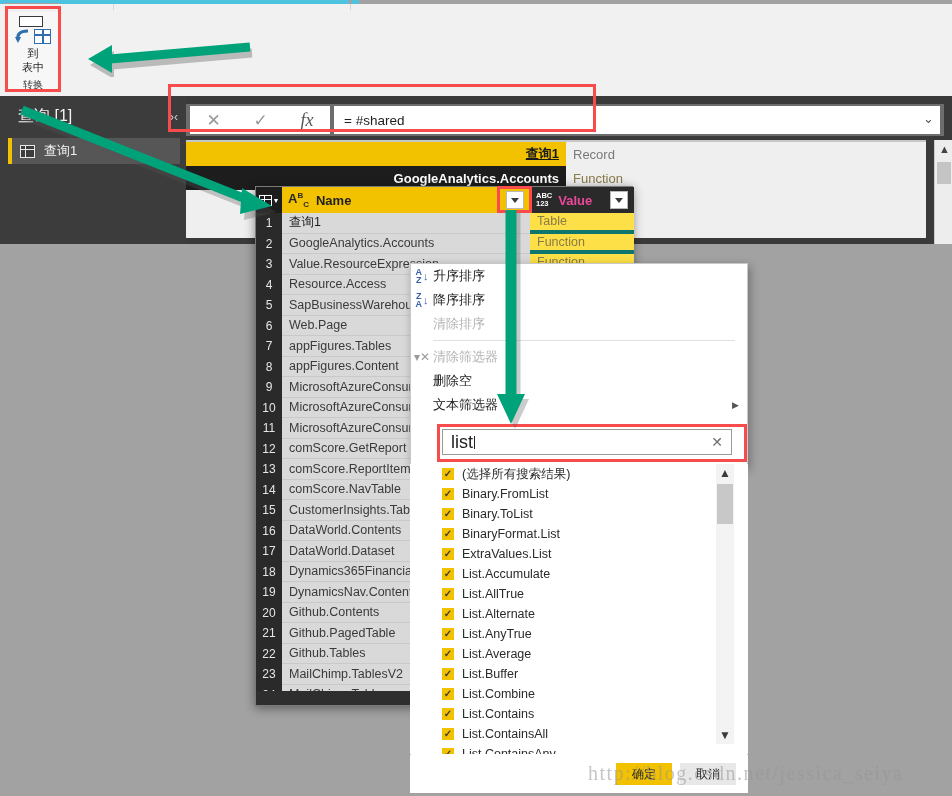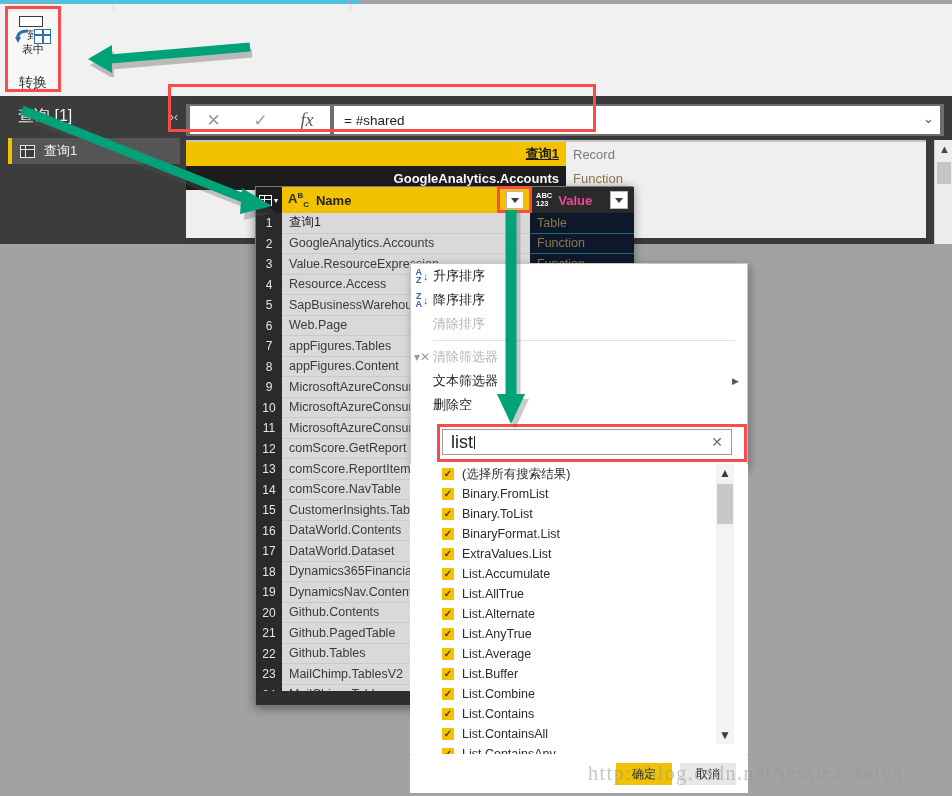--- a/index.html
+++ b/index.html
@@ -44,21 +44,21 @@
   }
   .tt-grid:after {
     content: ""; position: absolute; left: 7px; top: 0; width: 1.5px; height: 100%; background: #2f6fb0;
   }
   .tt-arrow {
     position: absolute; left: 1px; top: 12px; width: 16px; height: 16px;
   }
   .totable-label {
     font-size: 11px; color: #222; text-align: center; line-height: 13px; margin-top: 1px;
   }
-  .totable-sub { font-size: 14px; color: #333; margin-top: 18px; }
+  .totable-sub { font-size: 10px; color: #333; margin-top: 4px; }
 
   
   .redbox {
     position: absolute; border: 3px solid #f84b4b; pointer-events: none; z-index: 60;
   }
 
   
   .editor {
     position: absolute; left: 0; top: 96px; width: 952px; height: 148px;
     background: #3a3a3a;
@@ -172,22 +172,22 @@
   .fn-row .idx {
     width: 26px; background: #2a2a2a; color: #e6e6e6; font-size: 12px;
     display: flex; align-items: center; justify-content: center;
   }
   .fn-row .nm {
     width: 248px; background: #d9d9d9; color: #3a3a3a; font-size: 12.5px;
     display: flex; align-items: center; padding-left: 7px; border-bottom: 1px solid #c9c9c9;
     white-space: nowrap; overflow: hidden;
   }
   .fn-row .vl {
-    width: 104px; background: #0f172a; color: #8a7a4a; font-size: 12.5px;
-    display: flex; align-items: center; padding-left: 7px; border-bottom: 1px solid #0f766e;
+    width: 104px; background: #fde047; color: #8a7a4a; font-size: 12.5px;
+    display: flex; align-items: center; padding-left: 7px; border-bottom: 4px solid #0f766e;
   }
   .fn-row.first .nm { color: #1e1e1e; }
   .fn-bottom {
     position: absolute; left: 0; bottom: 0; width: 378px; height: 14px; background: #2e2e2e;
   }
 
   
   .filter-menu {
     position: absolute; left: 410px; top: 263px; width: 338px; height: 204px;
     background: #fff; border: 1px solid #c8c8c8; box-shadow: 2px 3px 9px rgba(0,0,0,.3);
@@ -531,28 +531,28 @@
     </div>
     <div class="fm-item disabled">
       <span class="fm-icon"></span>
       <span>清除排序</span>
     </div>
     <div class="fm-divider"></div>
     <div class="fm-item disabled">
       <span class="fm-icon funnel">▾✕</span>
       <span>清除筛选器</span>
     </div>
+    <div class="fm-item">
+      <span class="fm-icon"></span>
+      <span>删除空</span>
+    </div>
     <div class="fm-item" style="position:relative;">
       <span class="fm-icon"></span>
       <span>文本筛选器</span>
       <span class="fm-sub">▶</span>
-    </div>
-    <div class="fm-item">
-      <span class="fm-icon"></span>
-      <span>删除空</span>
     </div>
   </div>
 
   <div class="search-box">
     <span class="val">list</span>
     <span class="search-caret"></span>
     <span class="search-clear">✕</span>
   </div>
   <div class="redbox" style="left:437px;top:424px;width:310px;height:38px;"></div>
 

